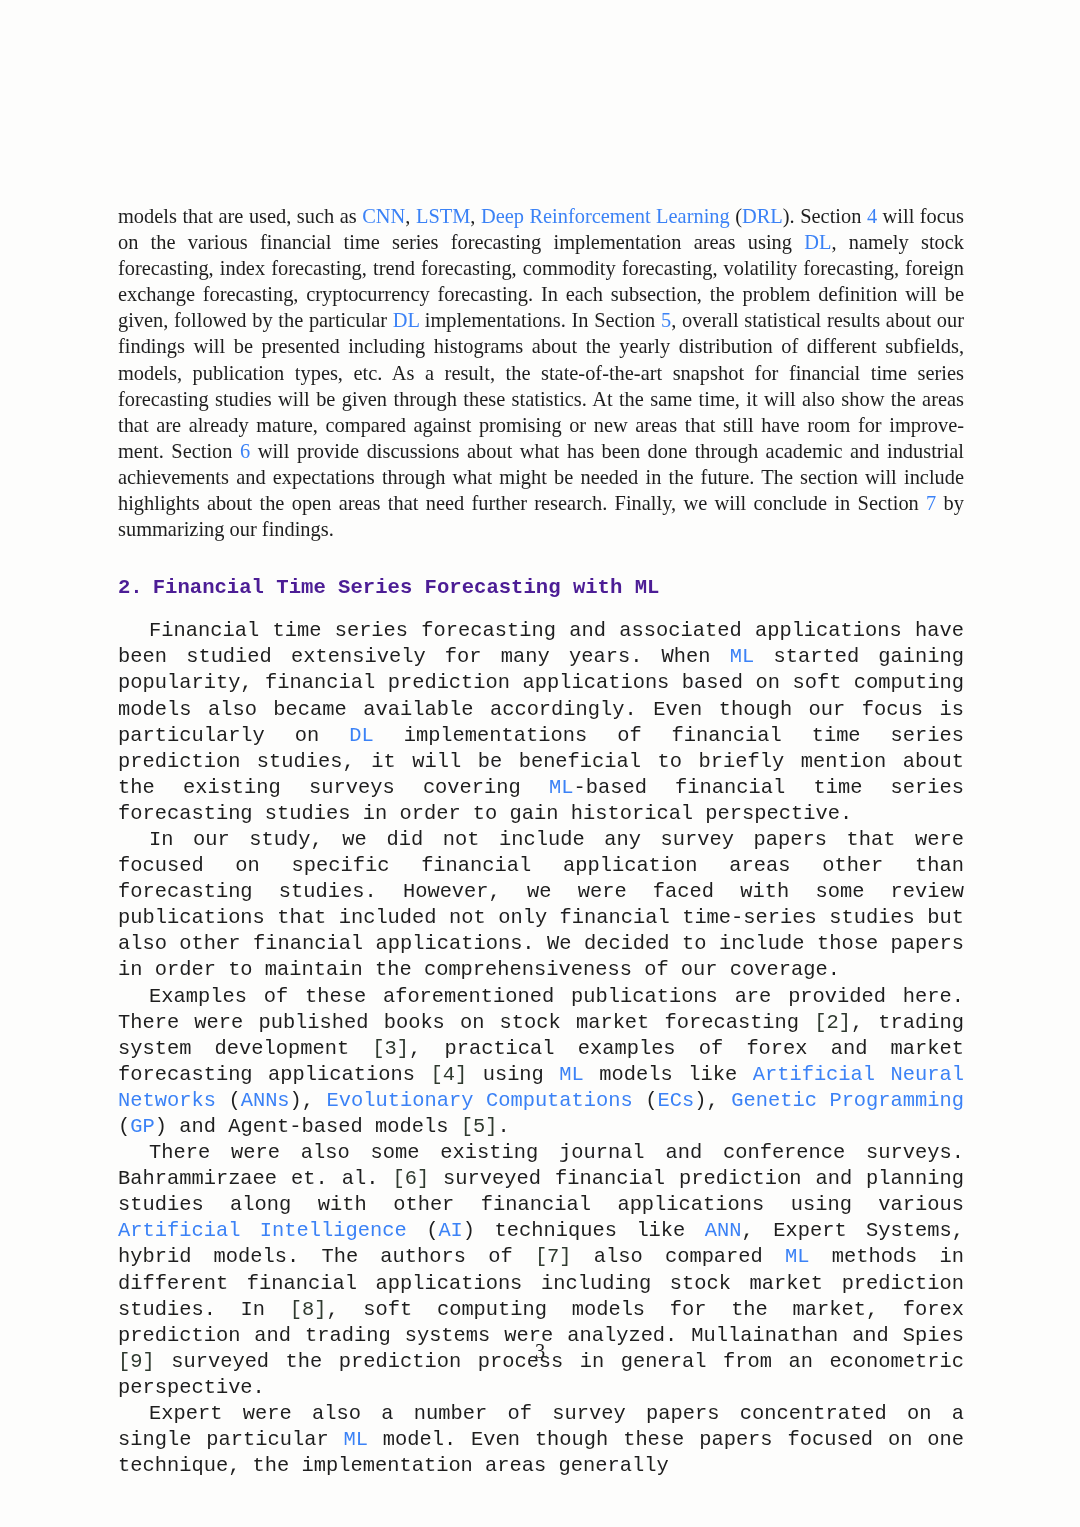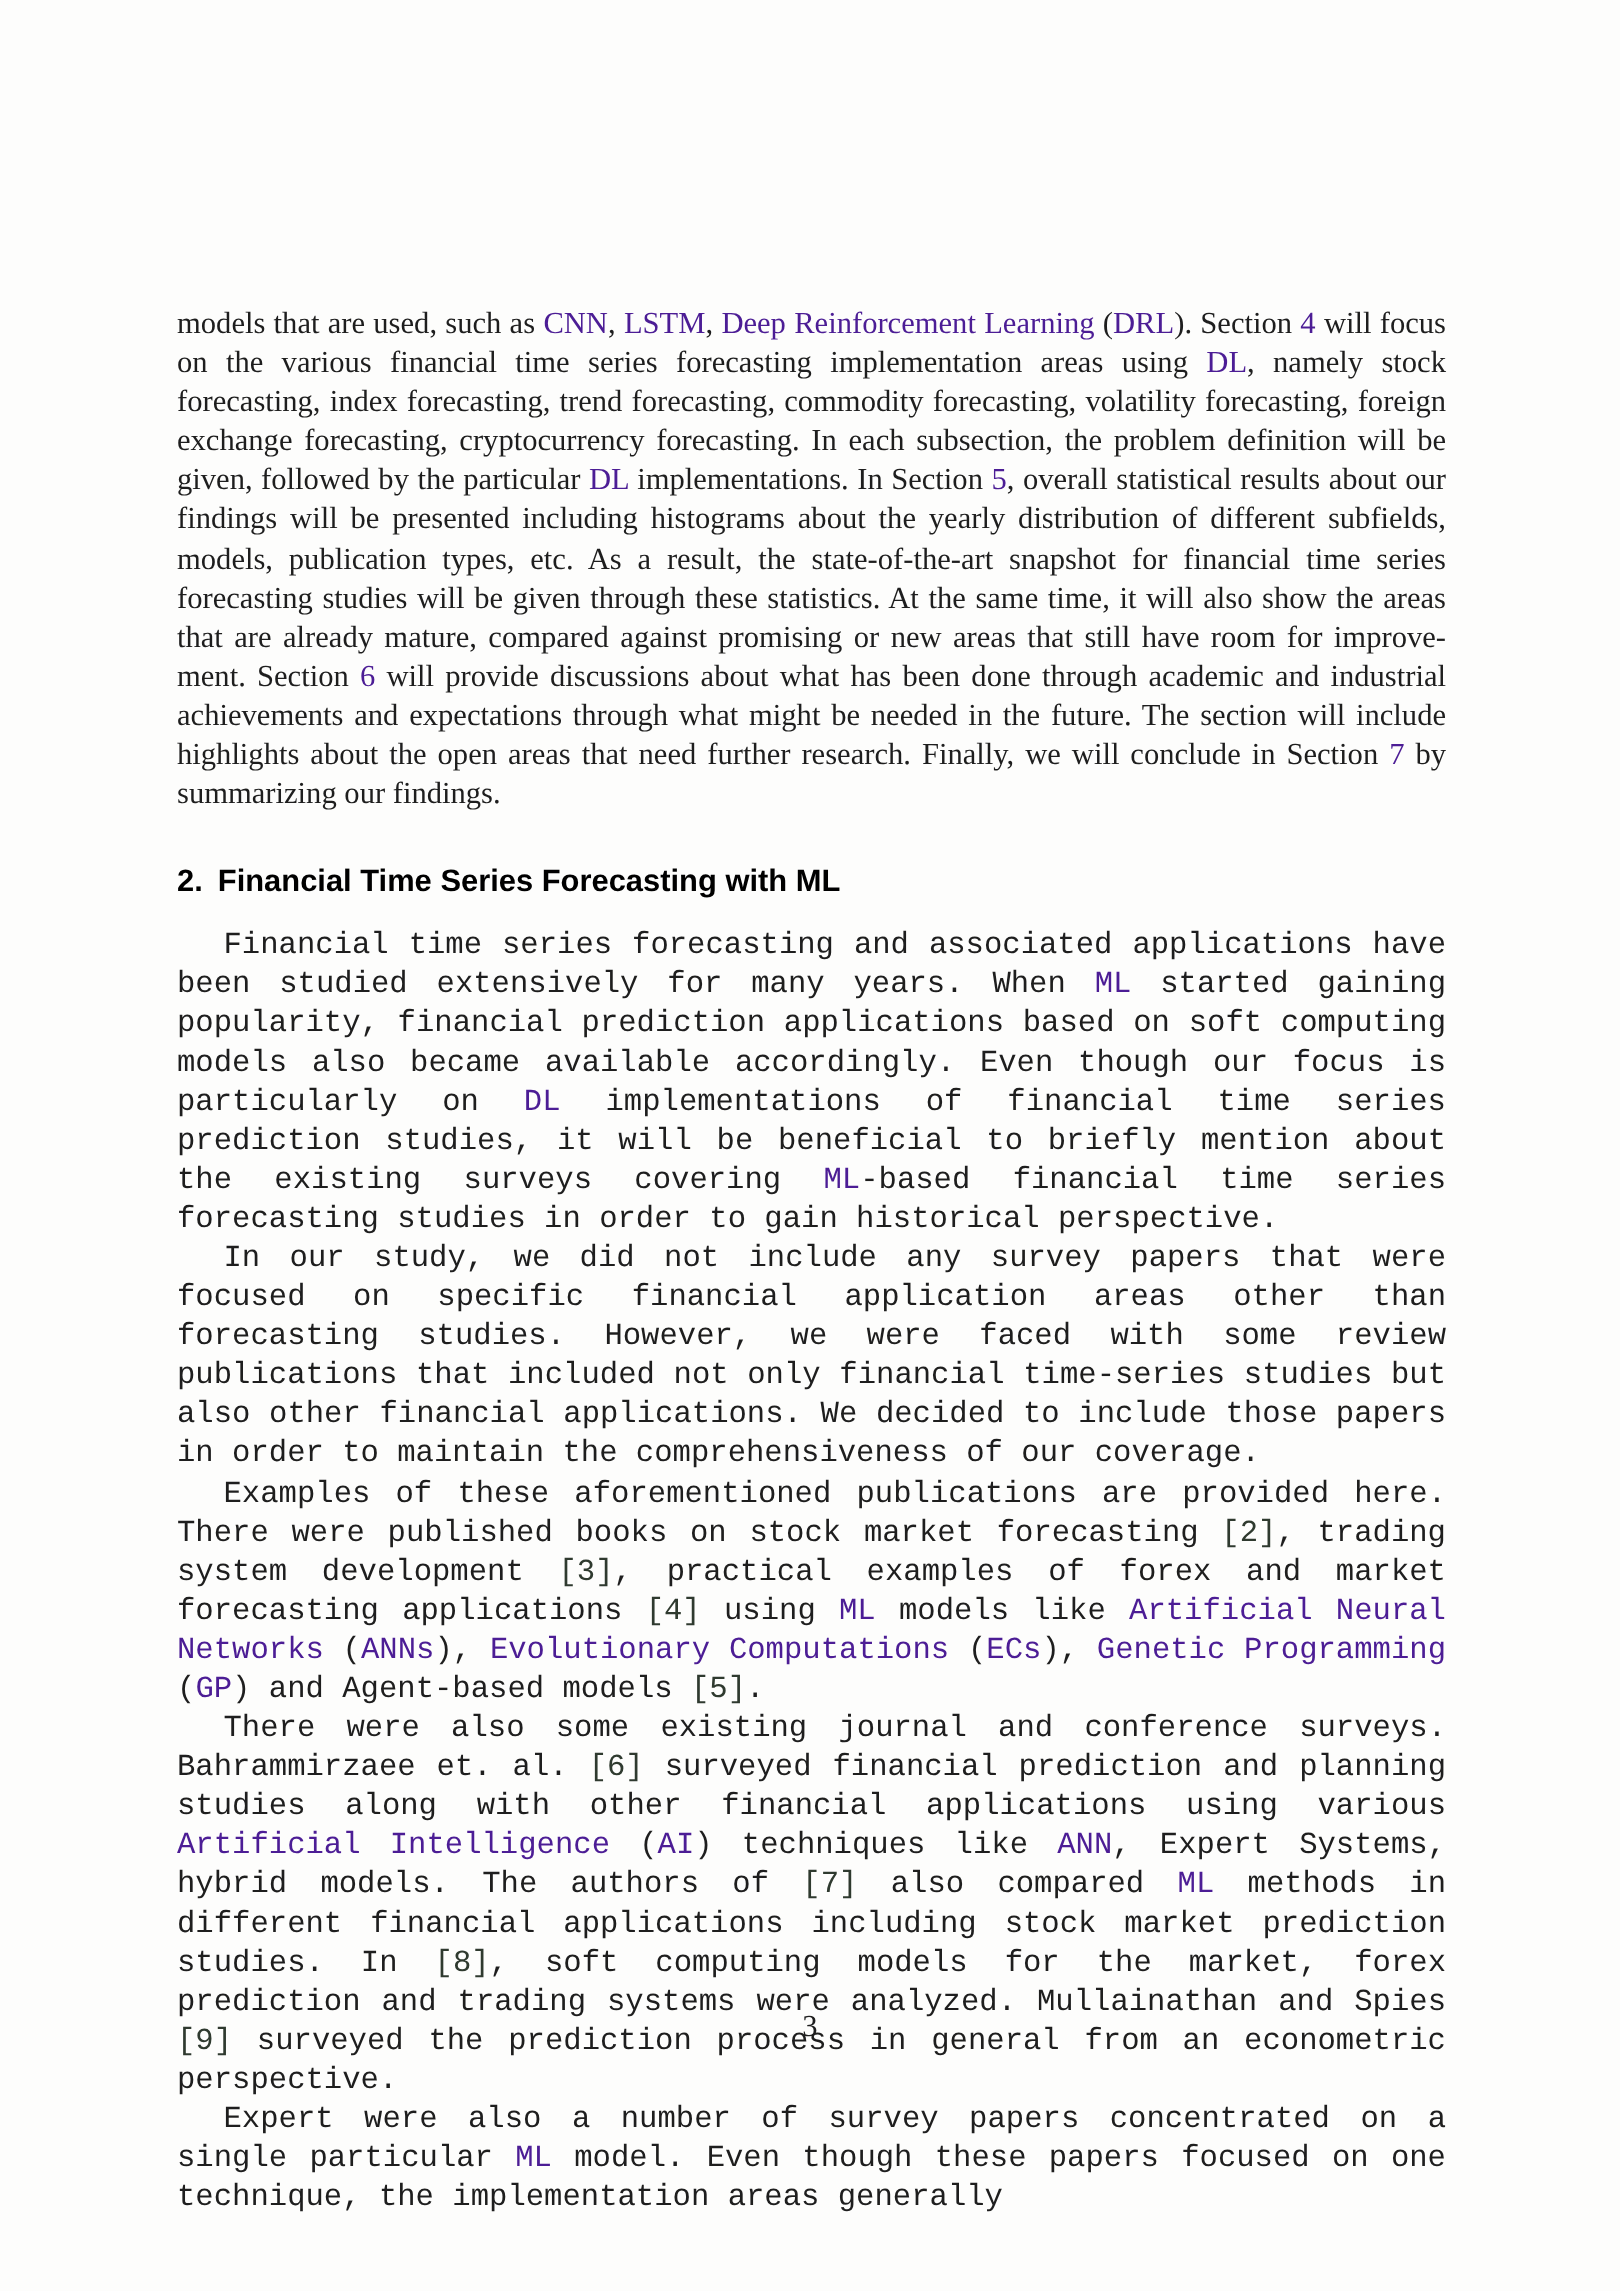--- a/index.html
+++ b/index.html
@@ -9,25 +9,25 @@
     background: #fdfdfc;
   }
   .textblock {
     position: absolute; left: 118px; top: 203px; width: 846px;
     font-family: "Liberation Serif", "DejaVu Serif", serif;
     font-size: 20.4px; line-height: 26.1px; color: #1e1e1e;
     text-align: justify; hyphens: manual;
   }
   .para { margin: 0; }
   .indent { text-indent: 31px; font-family: Liberation Mono, monospace; }
-  .link { color: #4c1d95; }
+  .link { color: #3b82f6; }
   .cite { color: #2f3a2f; }
   .section-heading {
-    font-family: Liberation Sans, sans-serif;
-    font-weight: bold; font-size: 20.6px; color: #000000;
+    font-family: Liberation Mono, monospace;
+    font-weight: bold; font-size: 20.6px; color: #4c1d95;
     margin: 33px 0 17px 0; line-height: 26px;
   }
   .section-heading .num { margin-right: 10px; }
   .page-number {
     position: absolute; top: 1340px; left: 0; width: 1080px; text-align: center;
     font-family: "Liberation Serif", "DejaVu Serif", serif; font-size: 20.4px; color: #1e1e1e;
   }
 </style>
 </head>
 <body>

